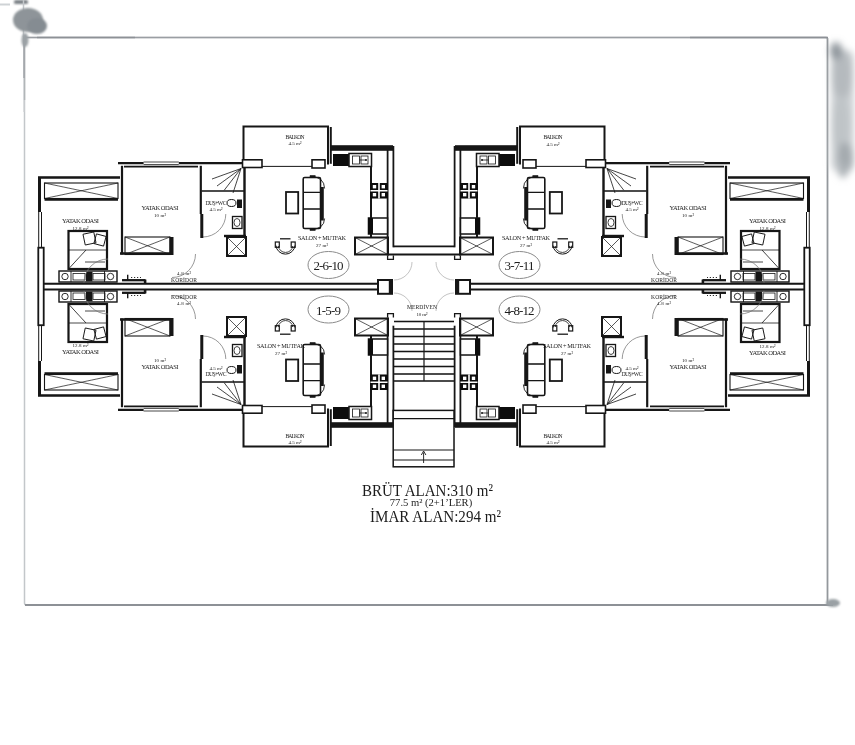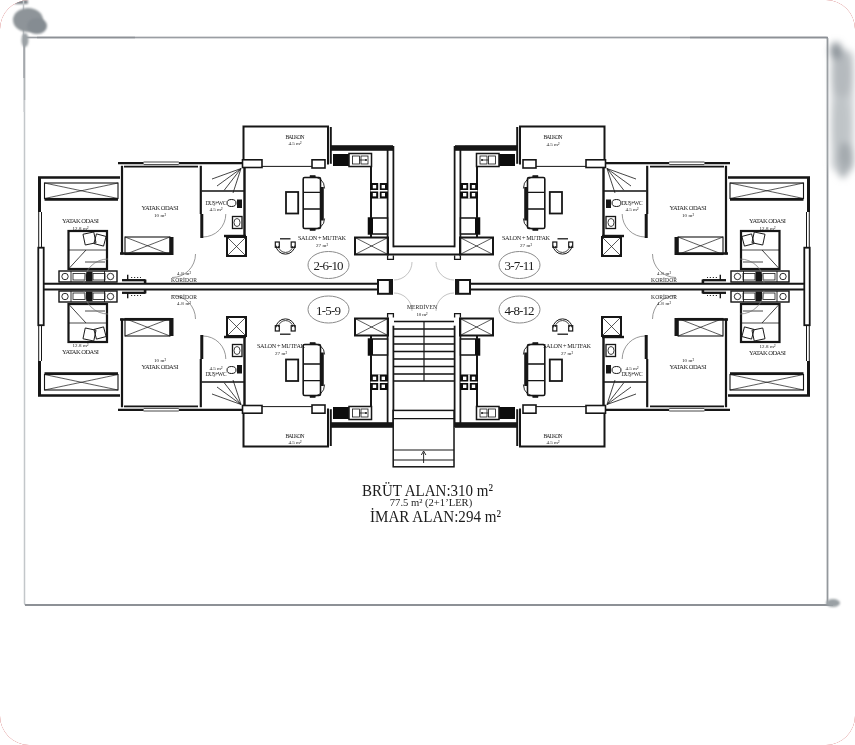--- a/index.html
+++ b/index.html
@@ -1,16 +1,16 @@
 <!DOCTYPE html>
 <html><head>
 <meta charset="utf-8">
 <style>
 html,body{margin:0;padding:0;background:#fff;}
-#page{position:relative;width:855px;height:745px;background:#b91c1c;overflow:hidden;border-radius:29px;}
+#page{position:relative;width:855px;height:745px;background:#b91c1c;overflow:hidden;}
 text{font-family:"Liberation Serif",serif;fill:#1c1c1c;}
 </style>
 </head>
 <body>
 <div id="page">
 <svg width="855" height="745" viewBox="0 0 855 745">
 <defs>
 <filter id="bl" x="-60%" y="-60%" width="220%" height="220%">
           <feGaussianBlur stdDeviation="3.5"></feGaussianBlur>
         </filter>

